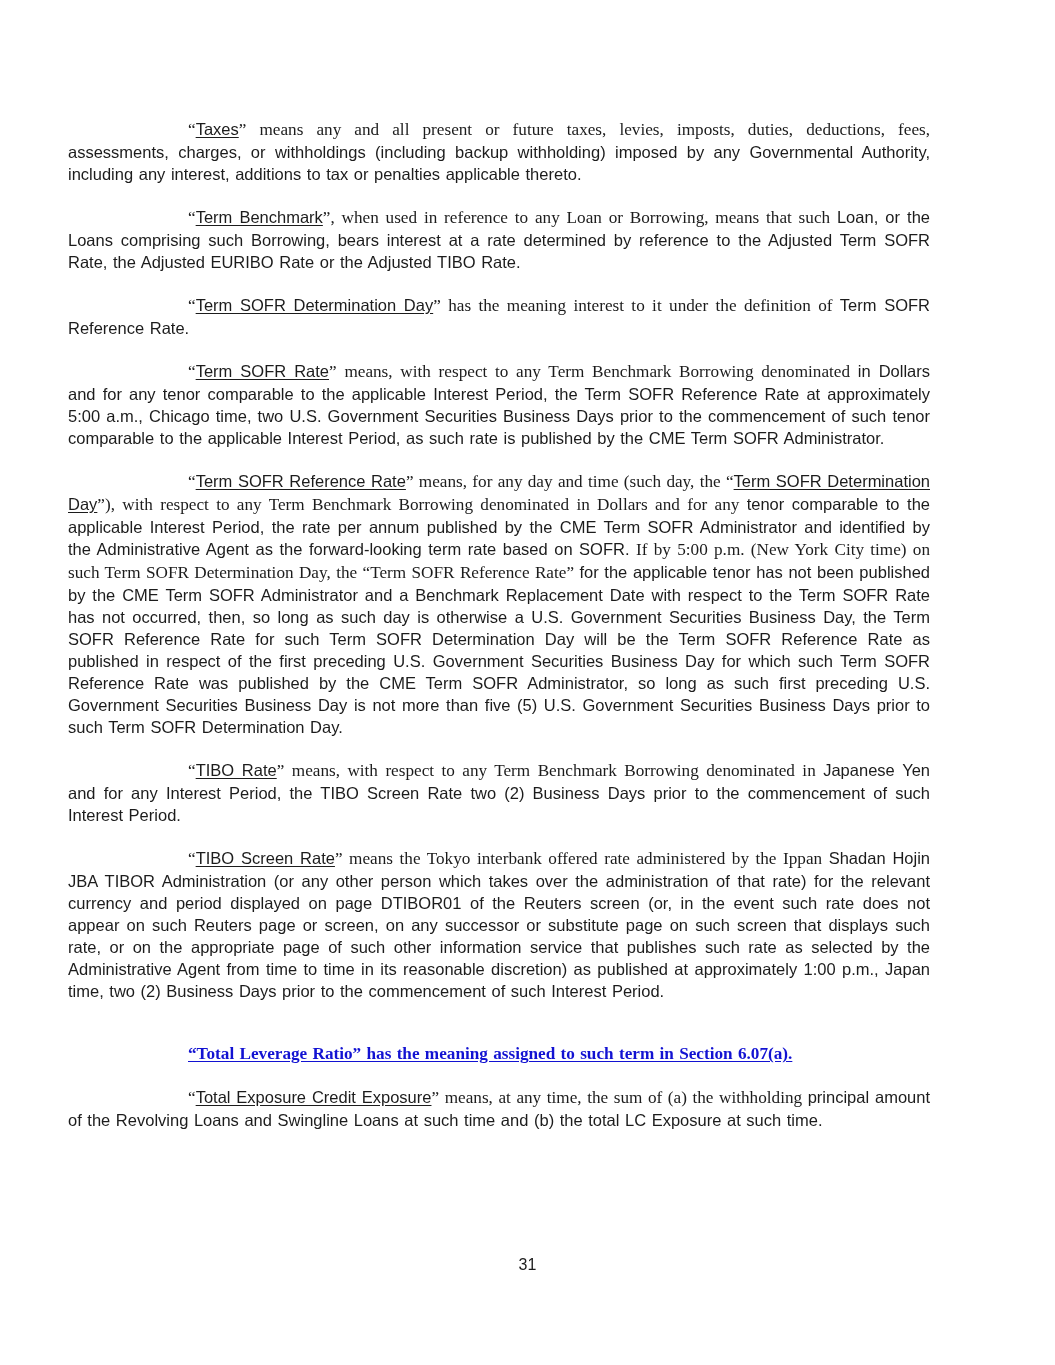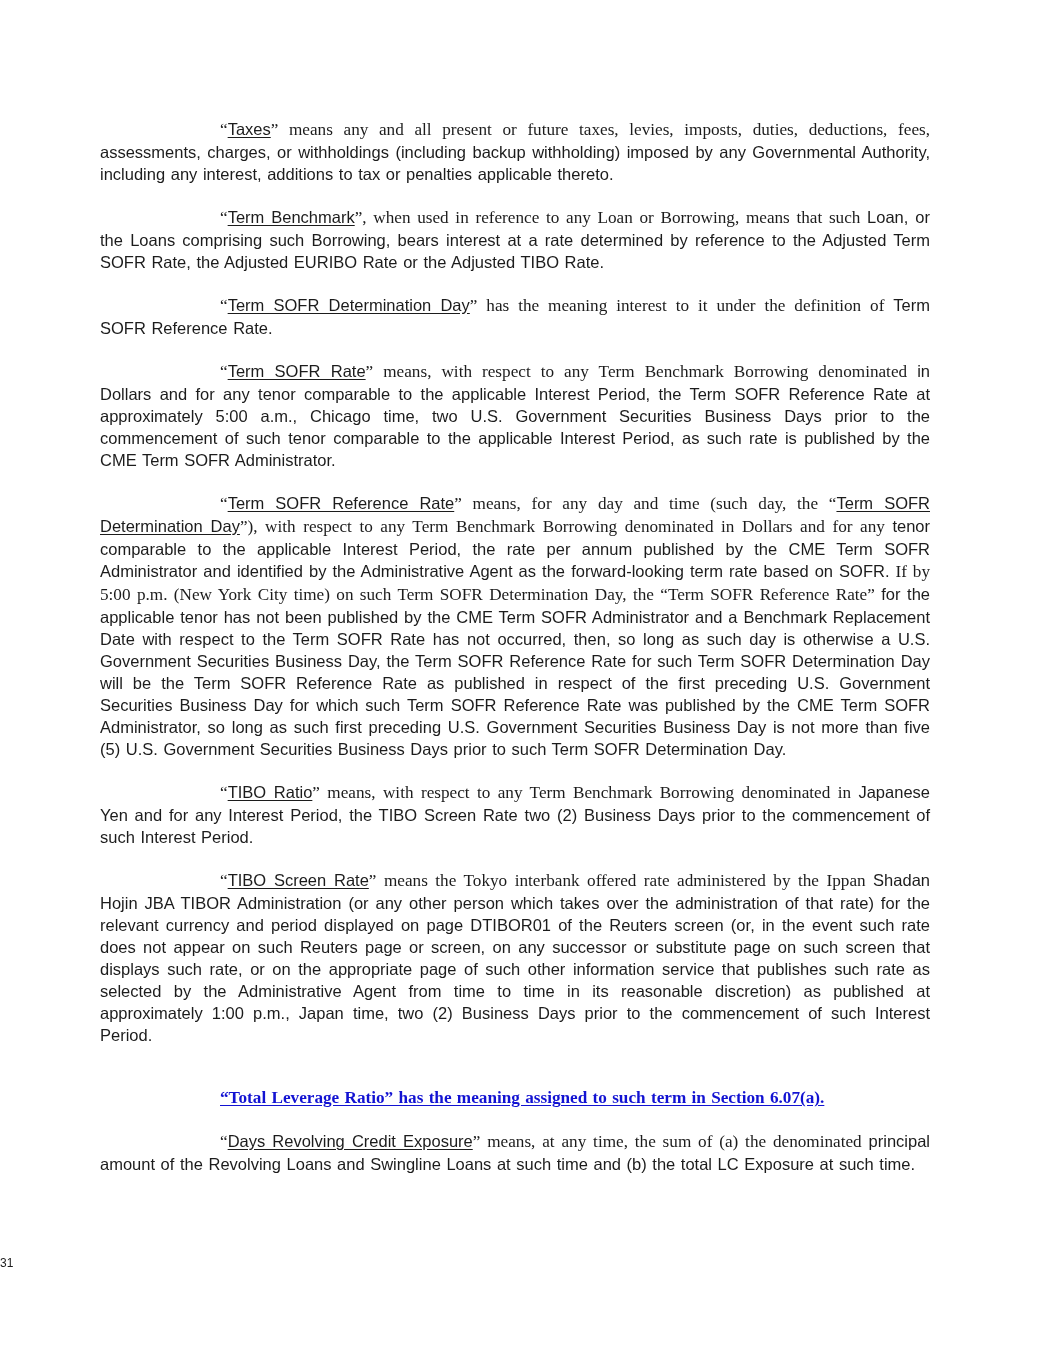--- a/index.html
+++ b/index.html
@@ -15,21 +15,21 @@
   body {
     width: 1055px;
     height: 1365px;
     background: var(--page-bg);
     color: var(--text-color);
     font-family: "Liberation Sans", sans-serif;
     overflow: hidden;
     position: relative;
   }
   .content {
-    padding: 118px 125px 0 100px;
+    padding: 118px 125px 0 68px;
   }
   .para {
     margin: 0 0 21px 0;
     font-size: 16.5px;
     line-height: 22px;
     text-align: justify;
     text-indent: 120px;
     word-spacing: 1px;
   }
   .run.serif {
@@ -54,33 +54,34 @@
   }
   .link-para {
     cursor: pointer;
     margin-top: 40px;
   }
   .footer {
     position: absolute;
     top: 1256px;
     left: 0;
     width: 100%;
-    font-size: 12px;
+    text-align: center;
+    font-size: 16px;
     font-family: "Liberation Sans", sans-serif;
     color: var(--text-color);
   }
 </style>
 </head>
 <body>
 
 <div class="content">
   <p class="para"><span class="run serif">“</span><span class="run term">Taxes</span><span class="run serif">” means any and all present or future taxes, levies, imposts, duties, deductions, fees, </span><span class="run sans">assessments, charges, or withholdings (including backup withholding) imposed by any Governmental Authority, including any interest, additions to tax or penalties applicable thereto.</span></p>
   <p class="para"><span class="run serif">“</span><span class="run term">Term Benchmark</span><span class="run serif">”, when used in reference to any Loan or Borrowing, means that such </span><span class="run sans">Loan, or the Loans comprising such Borrowing, bears interest at a rate determined by reference to the Adjusted Term SOFR Rate, the Adjusted EURIBO Rate or the Adjusted TIBO Rate.</span></p>
   <p class="para"><span class="run serif">“</span><span class="run term">Term SOFR Determination Day</span><span class="run serif">” has the meaning interest to it under the definition of </span><span class="run sans">Term SOFR Reference Rate.</span></p>
   <p class="para"><span class="run serif">“</span><span class="run term">Term SOFR Rate</span><span class="run serif">” means, with respect to any Term Benchmark Borrowing denominated </span><span class="run sans">in Dollars and for any tenor comparable to the applicable Interest Period, the Term SOFR Reference Rate at approximately 5:00 a.m., Chicago time, two U.S. Government Securities Business Days prior to the commencement of such tenor comparable to the applicable Interest Period, as such rate is published by the CME Term SOFR Administrator.</span></p>
   <p class="para"><span class="run serif">“</span><span class="run term">Term SOFR Reference Rate</span><span class="run serif">” means, for any day and time (such day, the “</span><span class="run term">Term SOFR Determination Day</span><span class="run serif">”), with respect to any Term Benchmark Borrowing denominated in Dollars and for any </span><span class="run sans">tenor comparable to the applicable Interest Period, the rate per annum published by the CME Term SOFR Administrator and identified by the Administrative Agent as the forward-looking term rate based on SOFR. </span><span class="run serif">If by 5:00 p.m. (New York City time) on such Term SOFR Determination Day, the “Term SOFR Reference Rate” </span><span class="run sans">for the applicable tenor has not been published by the CME Term SOFR Administrator and a Benchmark Replacement Date with respect to the Term SOFR Rate has not occurred, then, so long as such day is otherwise a U.S. Government Securities Business Day, the Term SOFR Reference Rate for such Term SOFR Determination Day will be the Term SOFR Reference Rate as published in respect of the first preceding U.S. Government Securities Business Day for which such Term SOFR Reference Rate was published by the CME Term SOFR Administrator, so long as such first preceding U.S. Government Securities Business Day is not more than five (5) U.S. Government Securities Business Days prior to such Term SOFR Determination Day.</span></p>
-  <p class="para"><span class="run serif">“</span><span class="run term">TIBO Ratio</span><span class="run serif">” means, with respect to any Term Benchmark Borrowing denominated in </span><span class="run sans">Japanese Yen and for any Interest Period, the TIBO Screen Rate two (2) Business Days prior to the commencement of such Interest Period.</span></p>
+  <p class="para"><span class="run serif">“</span><span class="run term">TIBO Rate</span><span class="run serif">” means, with respect to any Term Benchmark Borrowing denominated in </span><span class="run sans">Japanese Yen and for any Interest Period, the TIBO Screen Rate two (2) Business Days prior to the commencement of such Interest Period.</span></p>
   <p class="para"><span class="run serif">“</span><span class="run term">TIBO Screen Rate</span><span class="run serif">” means the Tokyo interbank offered rate administered by the Ippan </span><span class="run sans">Shadan Hojin JBA TIBOR Administration (or any other person which takes over the administration of that rate) for the relevant currency and period displayed on page DTIBOR01 of the Reuters screen (or, in the event such rate does not appear on such Reuters page or screen, on any successor or substitute page on such screen that displays such rate, or on the appropriate page of such other information service that publishes such rate as selected by the Administrative Agent from time to time in its reasonable discretion) as published at approximately 1:00 p.m., Japan time, two (2) Business Days prior to the commencement of such Interest Period.</span></p>
   <p class="para link-para"><span class="run blue">“Total Leverage Ratio” has the meaning assigned to such term in Section 6.07(a).</span></p>
-  <p class="para"><span class="run serif">“</span><span class="run term">Days Revolving Credit Exposure</span><span class="run serif">” means, at any time, the sum of (a) the denominated </span><span class="run sans">principal amount of the Revolving Loans and Swingline Loans at such time and (b) the total LC Exposure at such time.</span></p>
+  <p class="para"><span class="run serif">“</span><span class="run term">Total Exposure Credit Exposure</span><span class="run serif">” means, at any time, the sum of (a) the withholding </span><span class="run sans">principal amount of the Revolving Loans and Swingline Loans at such time and (b) the total LC Exposure at such time.</span></p>
 </div>
 
 <div class="footer">31</div>
 
 </body></html>

